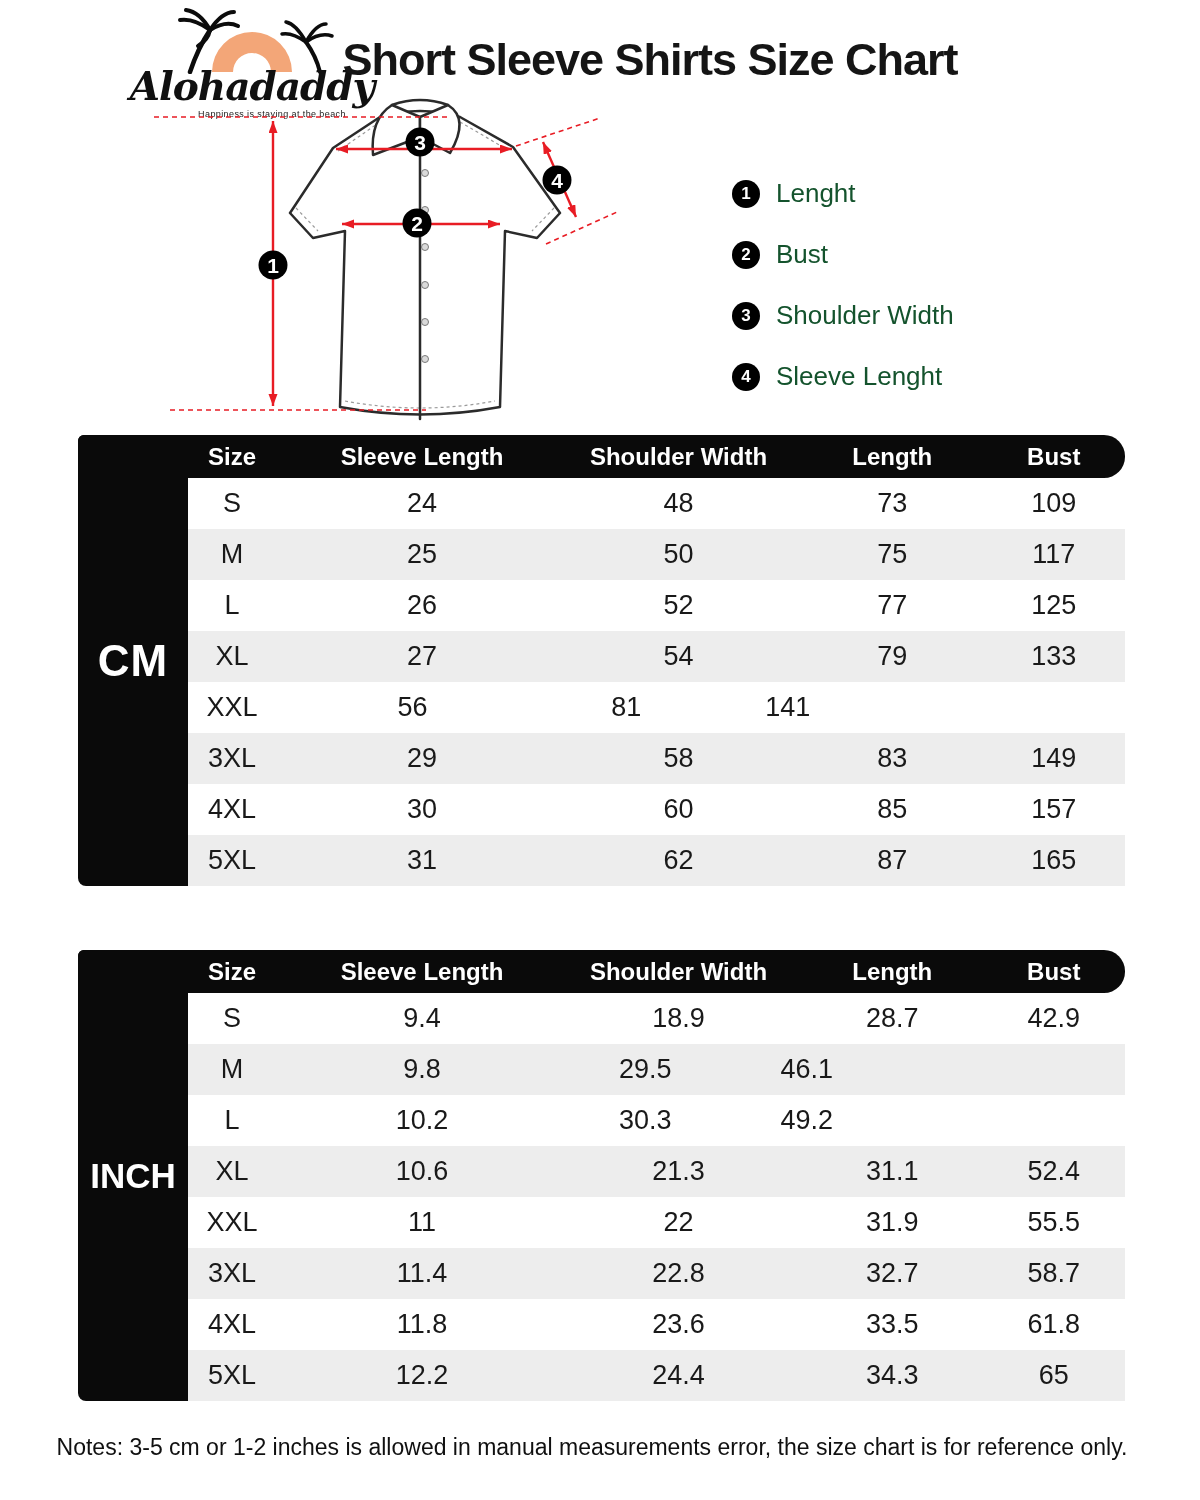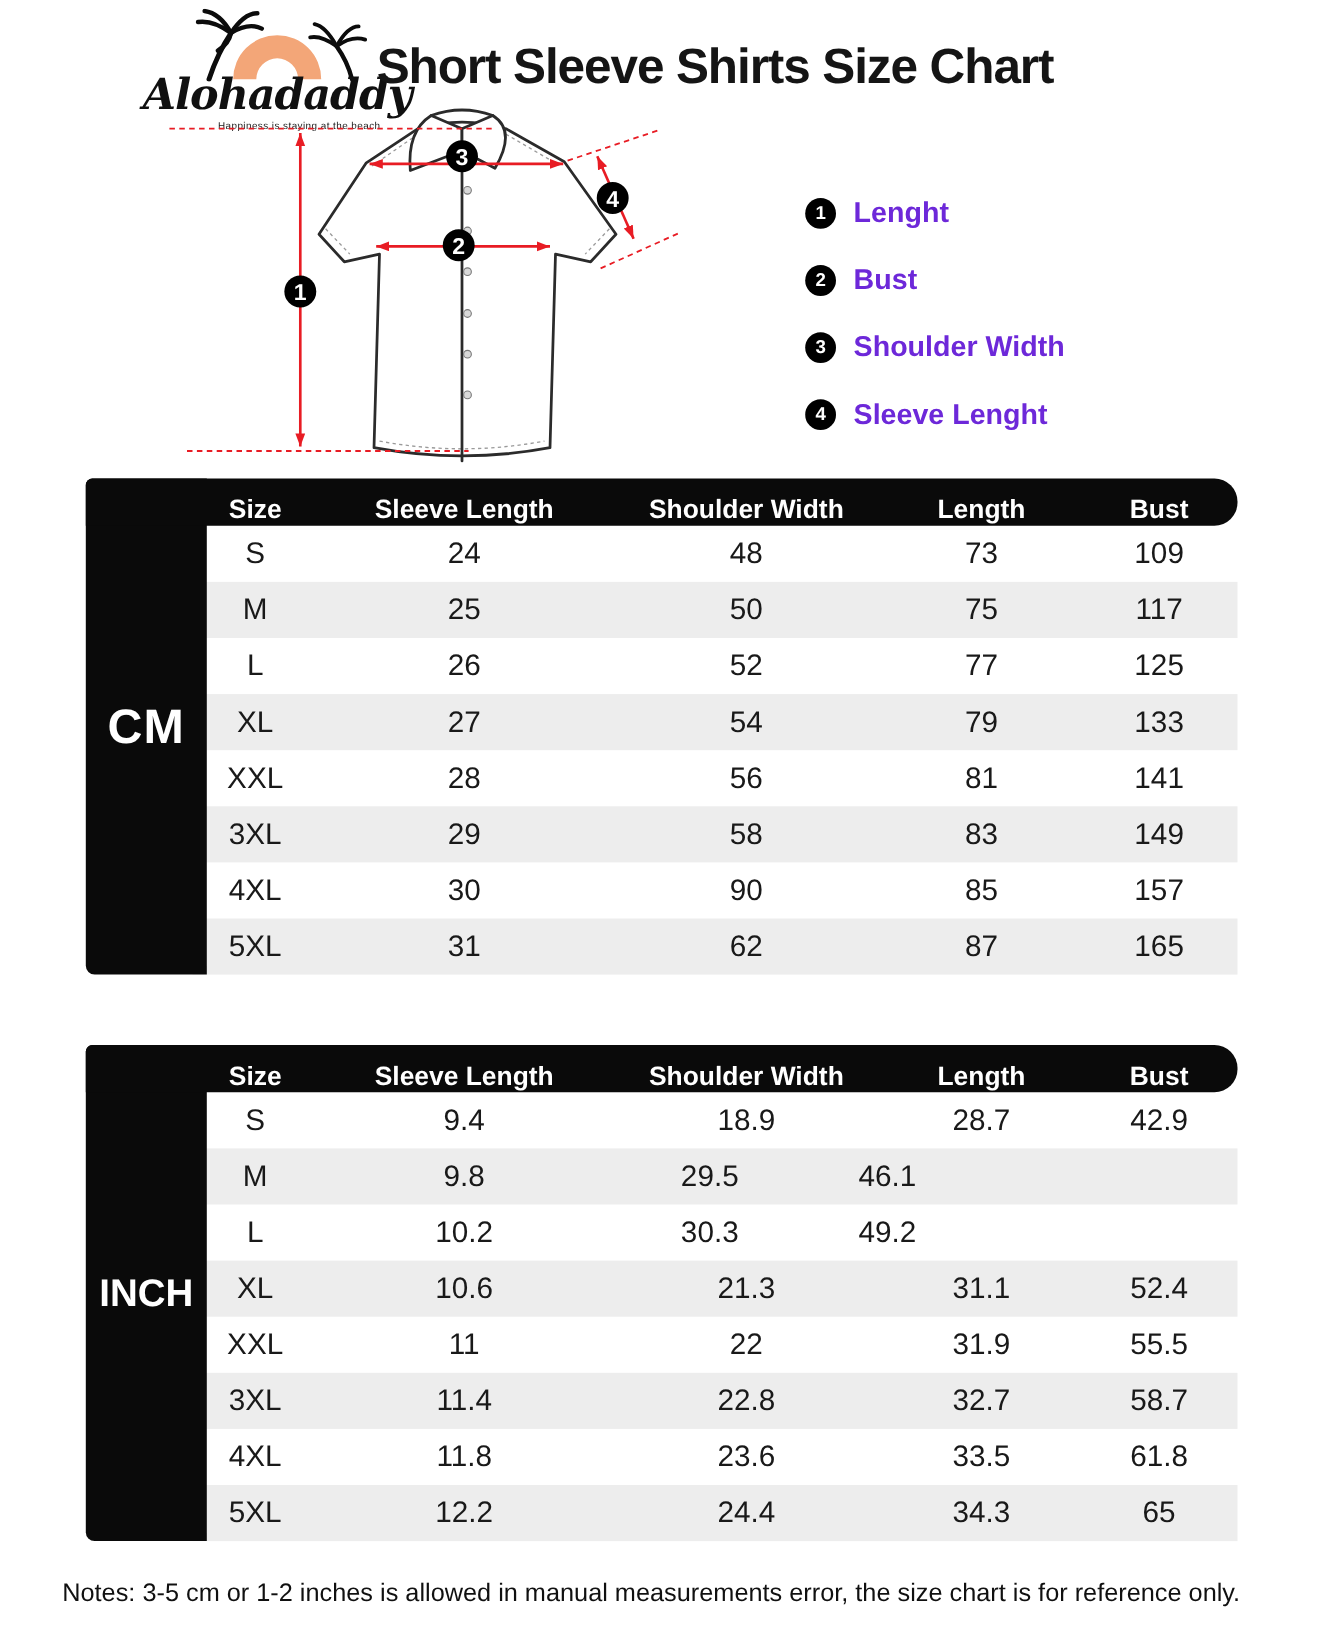--- a/index.html
+++ b/index.html
@@ -31,35 +31,35 @@
   .red-head{fill:var(--accent-red,#e81c24);}
   .callout-circle{fill:#000;}
   .callout-num{fill:#fff;font-family:"Liberation Sans",sans-serif;font-size:21px;font-weight:bold;text-anchor:middle;}
   
   .legend{position:absolute;left:732px;top:178px;display:flex;flex-direction:column;gap:30px;z-index:2;}
   .legend-item{display:flex;align-items:center;gap:16px;}
   .legend-num{
     width:28px;height:28px;border-radius:50%;background:#000;color:#fff;flex:0 0 28px;
     display:flex;align-items:center;justify-content:center;font-size:17px;font-weight:bold;
   }
-  .legend-label{font-size:26px;color:#6d28d9;white-space:nowrap;font-weight:bold;}
+  .legend-label{font-size:26px;color:#14532d;white-space:nowrap;}
   
   .size-table{position:absolute;left:78px;width:1047px;z-index:3;}
   .size-table.cm{top:435px;}
   .size-table.inch{top:950px;}
   .band{
     position:absolute;left:0;top:0;bottom:0;width:110px;background:var(--table-black,#0a0a0a);
     border-radius:6px 0 0 8px;display:flex;align-items:center;justify-content:center;
   }
   .band-label{color:#fff;font-weight:bold;}
   .cm .band-label{font-size:44px;letter-spacing:1px;}
   .inch .band-label{font-size:35px;}
   .thead{
     position:relative;height:43px;background:var(--table-black,#0a0a0a);
-    border-radius:6px 21px 21px 0;display:flex;align-items:flex-end;
+    border-radius:6px 21px 21px 0;display:flex;align-items:center;
     padding-left:97px;box-sizing:border-box;color:#fff;font-weight:bold;font-size:24px;
   }
   .rows{margin-left:97px;background:#fff;}
   .tr{display:flex;align-items:center;height:51px;font-size:27px;color:#191919;}
   .tr:nth-child(even){background:var(--row-alt-gray,#ededed);}
   .th,.td{text-align:center;}
   .c0{width:12%;}.c1{width:28%;}.c2{width:26%;}.c3{width:19%;}.c4{width:15%;}
   
   .notes{position:absolute;left:0;right:16px;top:1434px;text-align:center;font-size:23px;color:#101010;}
 </style>
@@ -204,36 +204,35 @@
       </div>
         <div class="tr">
         <span class="td c0">XL</span>
         <span class="td c1">27</span>
         <span class="td c2">54</span>
         <span class="td c3">79</span>
         <span class="td c4">133</span>
       </div>
         <div class="tr">
         <span class="td c0">XXL</span>
-        <span class="td c1">28</span>
         <span class="td c2">56</span>
         <span class="td c3">81</span>
         <span class="td c4">141</span>
       </div>
         <div class="tr">
         <span class="td c0">3XL</span>
         <span class="td c1">29</span>
         <span class="td c2">58</span>
         <span class="td c3">83</span>
         <span class="td c4">149</span>
       </div>
         <div class="tr">
         <span class="td c0">4XL</span>
         <span class="td c1">30</span>
-        <span class="td c2">90</span>
+        <span class="td c2">60</span>
         <span class="td c3">85</span>
         <span class="td c4">157</span>
       </div>
         <div class="tr">
         <span class="td c0">5XL</span>
         <span class="td c1">31</span>
         <span class="td c2">62</span>
         <span class="td c3">87</span>
         <span class="td c4">165</span>
       </div>

